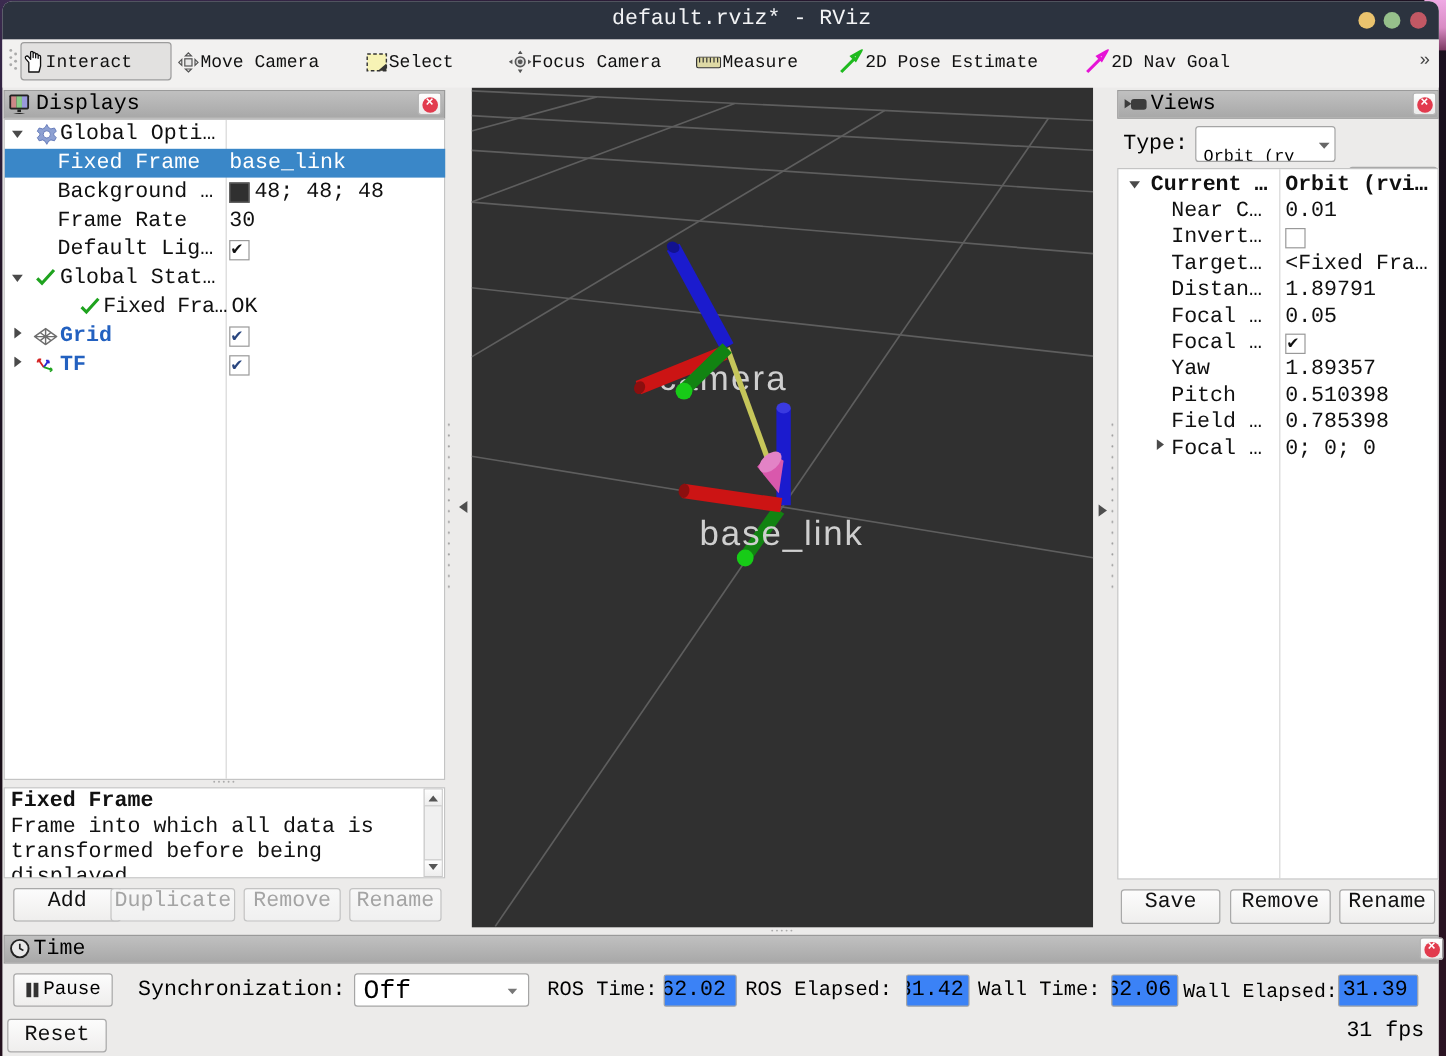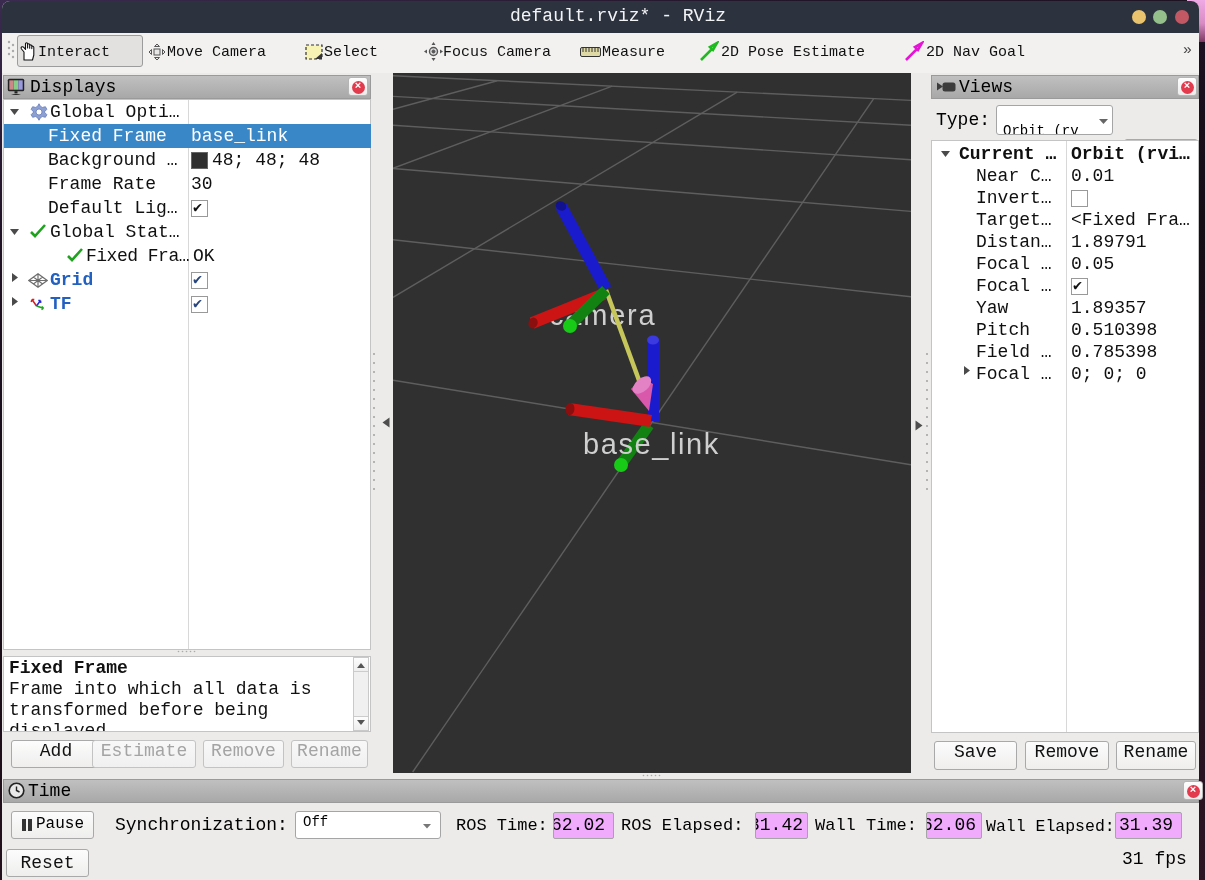--- a/index.html
+++ b/index.html
@@ -15,21 +15,21 @@
 .closebtn{position:absolute;width:20px;height:19px;background:linear-gradient(#fefefe,#ebebeb);border:1px solid #b5b5b5;border-radius:3px;}
 .closebtn:after{content:"";position:absolute;left:3px;top:2.5px;width:13px;height:13px;border-radius:50%;background:#e23b4e;}
 .closebtn:before{content:"\00d7";position:absolute;left:5.7px;top:1px;font-size:11px;font-family:"Liberation Sans",sans-serif;color:#fff;z-index:2;font-weight:bold;}
 .btn{position:absolute;background:linear-gradient(#fcfcfc,#efeeed);border:1px solid #a9a9a9;border-radius:3px;font-size:18px;color:#111;text-align:center;}
 .btn.dis{color:#a4a4a4;border-color:#c3c3c3;background:linear-gradient(#f8f8f8,#f0f0f0);}
 .tree{position:absolute;background:#fff;border:1px solid #c4c4c4;}
 .row{position:absolute;left:0;width:100%;font-size:18px;color:#101010;white-space:nowrap;}
 .cb{position:absolute;width:17px;height:17px;background:#fff;border:1px solid #999;}
 .cb.chk:after{content:"\2714";position:absolute;left:1px;top:-3px;font-size:15px;color:#111;}
 .cb.blue:after{color:#28457e;}
-.fld{position:absolute;top:812px;width:60px;height:27px;background:#f0abfc;border:1px solid #a5a5a5;border-radius:2px;overflow:hidden;}
+.fld{position:absolute;top:812px;width:60px;height:27px;background:#3b82f6;border:1px solid #a5a5a5;border-radius:2px;overflow:hidden;}
 .fld span{position:absolute;right:9px;top:2px;font-size:18px;white-space:nowrap;}
 </style></head><body>
 <div class="corner-pink"></div>
 <div class="win"></div>
 <div class="titlebar abs" style="left:2px;top:1px;width:1197px;"></div>
 <div class="title">default.rviz* - RViz</div>
 <div class="dot" style="left:1132px;background:#eac36e;"></div>
 <div class="dot" style="left:1153px;background:#96c08b;"></div>
 <div class="dot" style="left:1175px;background:#c25864;"></div>
 <div class="toolbar abs" style="left:2px;top:33px;width:1197px;"></div>
@@ -173,21 +173,21 @@
         <path d="M0 6 L8 6 L4 1 Z" fill="#555"></path>
       </svg>
 <div style="position:absolute;left:0;bottom:0;width:14px;height:14px;background:linear-gradient(#fdfdfd,#eee);border-top:1px solid #ccc;"></div>
 <svg style="position:absolute;left:3px;bottom:4px;" width="9" height="7">
         <path d="M0 1 L8 1 L4 6 Z" fill="#555"></path>
       </svg>
 </div>
 </div>
 
 <div class="btn" style="left:11px;top:740px;width:90px;height:28px;">Add</div>
-<div class="btn dis" style="left:92px;top:740px;width:104px;height:28px;">Estimate</div>
+<div class="btn dis" style="left:92px;top:740px;width:104px;height:28px;">Duplicate</div>
 <div class="btn dis" style="left:203px;top:740px;width:81px;height:28px;">Remove</div>
 <div class="btn dis" style="left:291px;top:740px;width:77px;height:28px;">Rename</div>
 
 <div id="VIEW3D" class="abs" style="left:393px;top:73px;width:518px;height:700px;">
 <svg width="518" height="700" style="display:block;">
 <rect width="518" height="700" fill="#303030"></rect>
 <g stroke="#5e5e5e" stroke-width="1.4" fill="none">
 <line x1="480.7" y1="25.6" x2="19.7" y2="699"></line>
 <line x1="344.2" y1="19.1" x2="0" y2="224.4"></line>
 <line x1="219.2" y1="13.2" x2="0" y2="95.3"></line>
@@ -310,21 +310,21 @@
   </svg>
 <div class="ht abs" style="left:28px;top:781px;font-size:18px;">Time</div>
 <div class="closebtn" style="left:1183px;top:781px;"></div>
 <div id="TIME">
 <div class="btn" style="left:11px;top:811px;width:83px;height:28px;"></div>
 <div class="abs" style="left:22px;top:819px;width:4px;height:12px;background:#333;"></div>
 <div class="abs" style="left:28px;top:819px;width:4px;height:12px;background:#333;"></div>
 <div class="abs" style="left:36px;top:815px;font-size:16px;">Pause</div>
 <div class="abs" style="left:115px;top:815px;font-size:18px;">Synchronization:</div>
 <div class="abs" style="left:295px;top:811px;width:146px;height:28px;background:#fff;border:1px solid #a5a5a5;border-radius:3px;">
-<div style="position:absolute;left:7px;top:2px;font-size:14px;">Off</div>
+<div style="position:absolute;left:7px;top:2px;font-size:22px;">Off</div>
 <svg style="position:absolute;right:8px;top:11px;" width="9" height="6">
         <path d="M0 1 L8 1 L4 5.5 Z" fill="#777"></path>
       </svg>
 </div>
 <div class="abs" style="left:456px;top:816px;font-size:17px;">ROS Time:</div>
 <div class="fld" style="left:553px;width:61px;">
       <span style="right:8px;">62.02</span>
     </div>
 <div class="abs" style="left:621px;top:816px;font-size:17px;">ROS Elapsed:</div>
 <div class="fld" style="left:755px;width:53px;">

